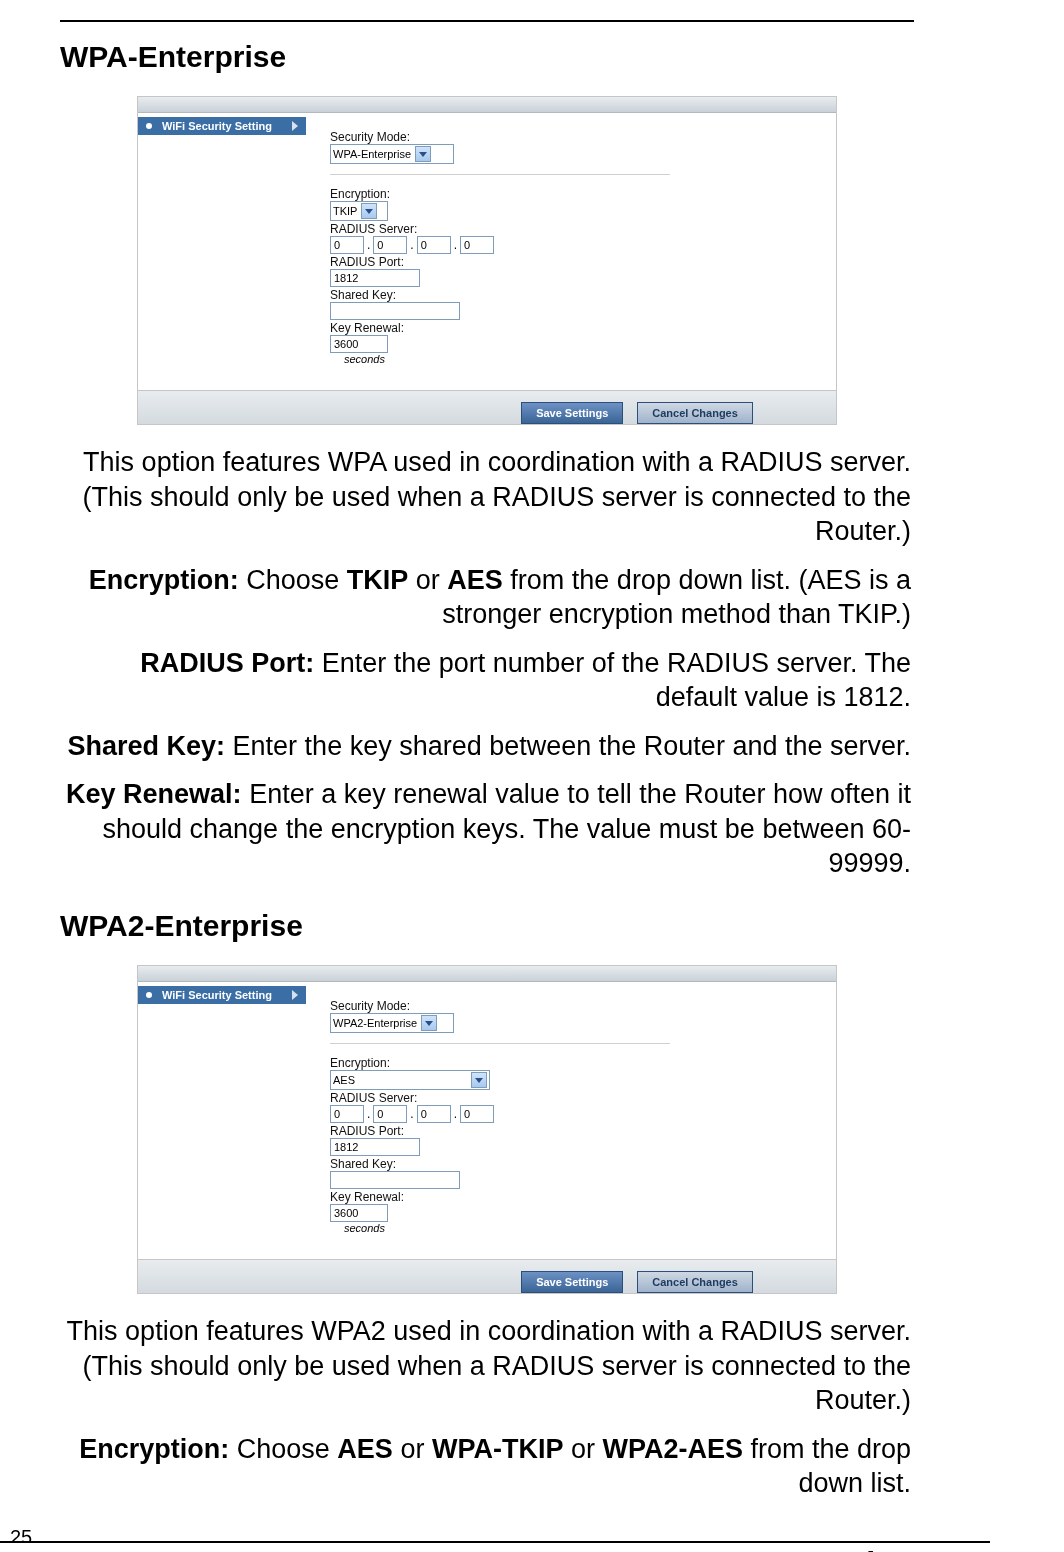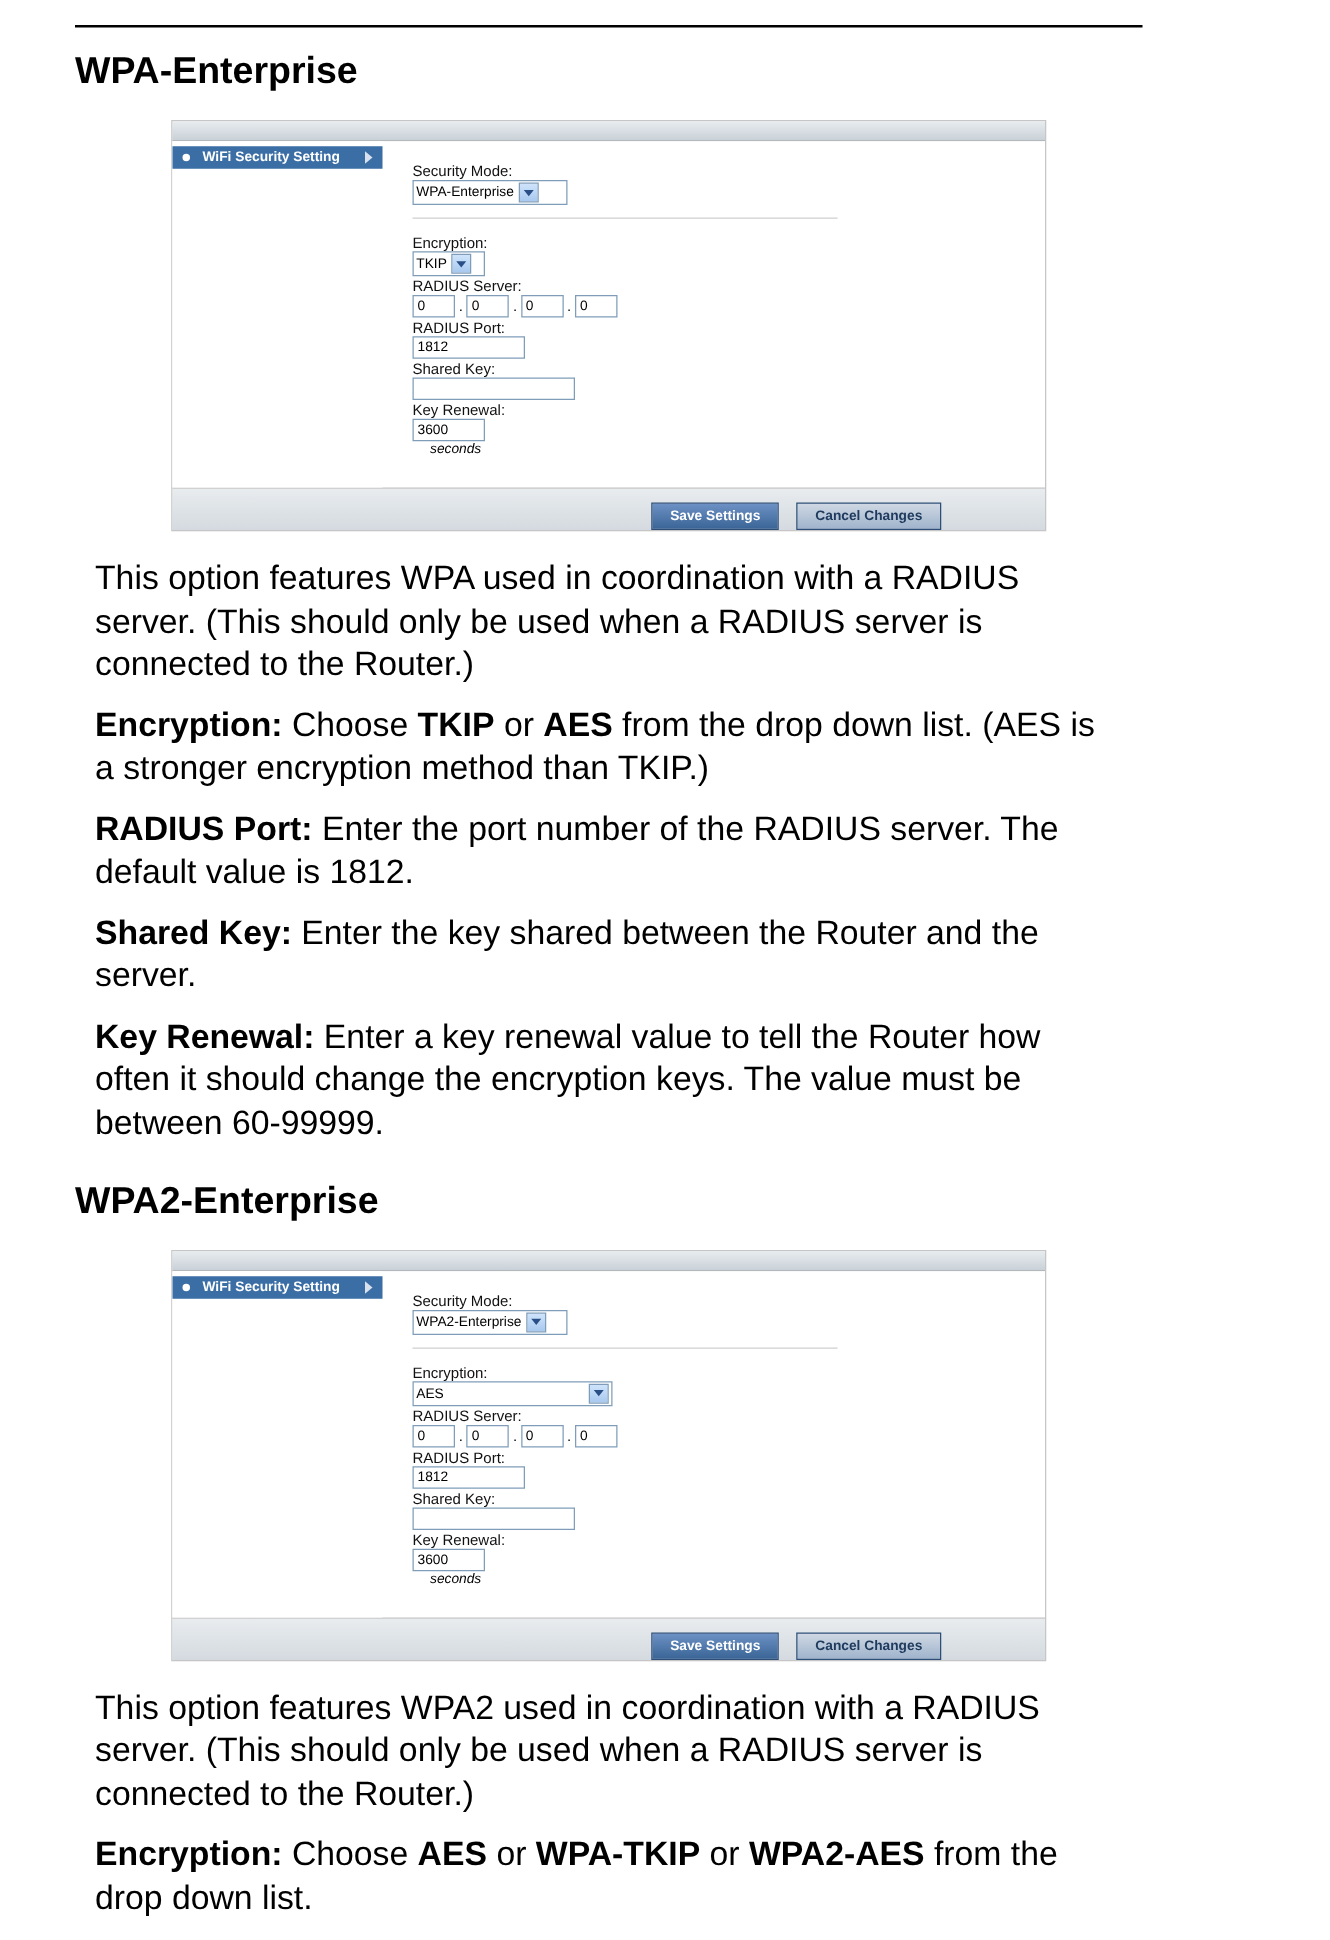--- a/index.html
+++ b/index.html
@@ -1,20 +1,20 @@
 <!DOCTYPE html>
 <html><head>
 <meta charset="utf-8">
 <style>
   * { box-sizing: border-box; margin: 0; padding: 0; }
   html, body { width: 1064px; background: #fff; font-family: Arial, Helvetica, sans-serif; color: #000; }
   .page { width: 990px; padding: 20px 76px 0 60px; position: relative; }
   .top-rule { border-top: 2px solid #000; margin-bottom: 18px; }
   .section-title { font-size: 30px; font-weight: bold; margin: 10px 0 22px 0; }
-  .body-text { font-size: 27px; line-height: 1.28; margin: 14px 16px; }
+  .body-text { font-size: 27px; line-height: 1.28; margin: 14px 3px; text-align: right; }
   .body-text b { font-weight: bold; }
   .page-number { position: absolute; bottom: 36px; left: 10px; font-size: 20px; }
   .footer-bar { position: absolute; bottom: 0; left: 0; right: 0; height: 44px; background: #fff; border-top: 2px solid #000; display: flex; justify-content: flex-end; align-items: center; padding-right: 26px; }
   .brand { font-family: Arial, sans-serif; font-size: 34px; font-weight: bold; font-style: italic; letter-spacing: -1px; }
   .brand .tm { font-size: 14px; font-weight: normal; font-style: normal; vertical-align: super; margin-left: 4px; }
 
   
   .panel-wrap { width: 700px; margin: 0 auto 20px auto; border: 1px solid #c6c6c6; background: #f4f4f4; font-size: 12px; }
   .panel-titlebar { height: 16px; background: linear-gradient(#e8ecef, #c9d1d8); border-bottom: 1px solid #b3b8bd; }
   .panel-body { display: flex; background: #fff; }

